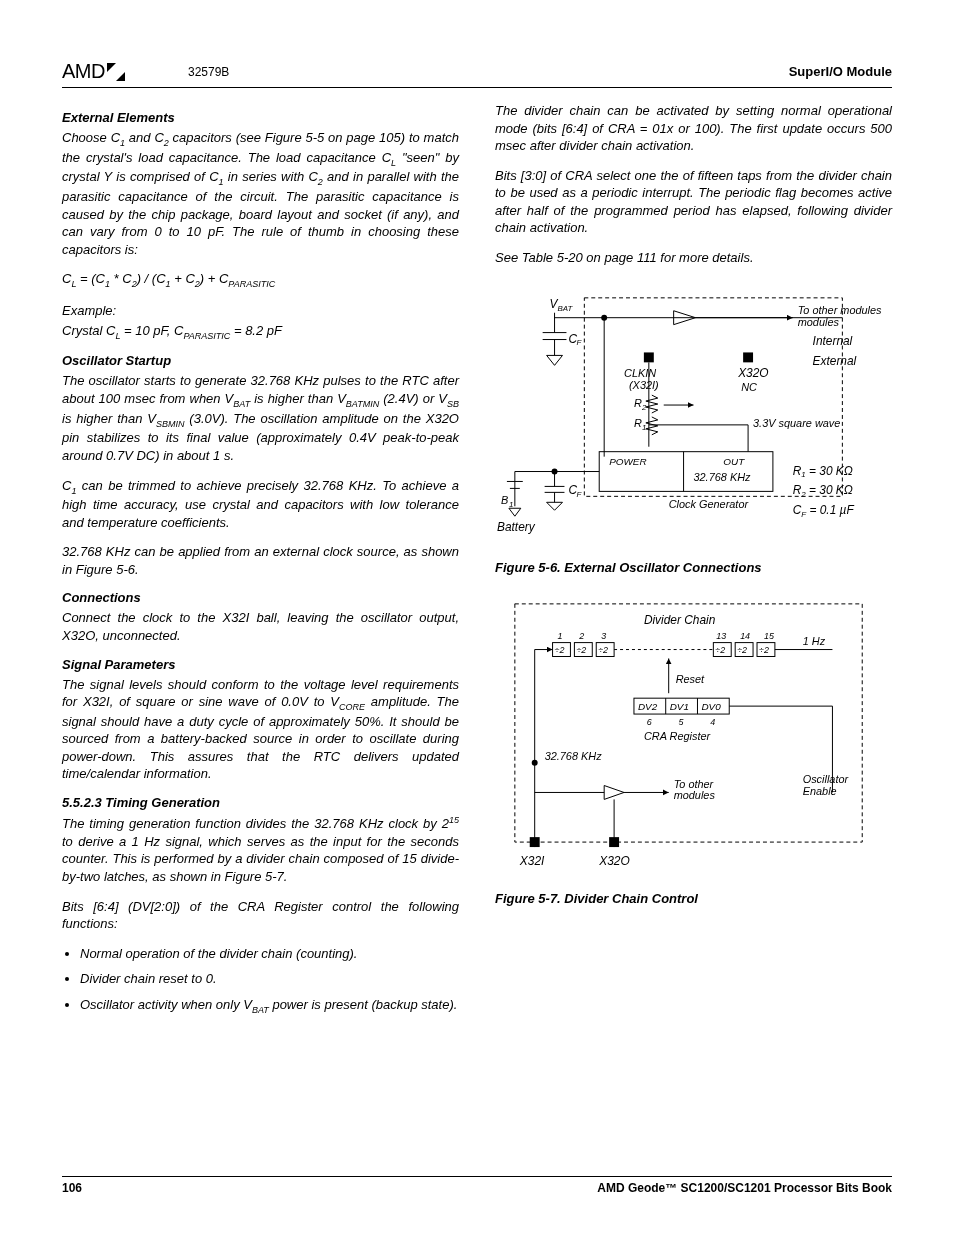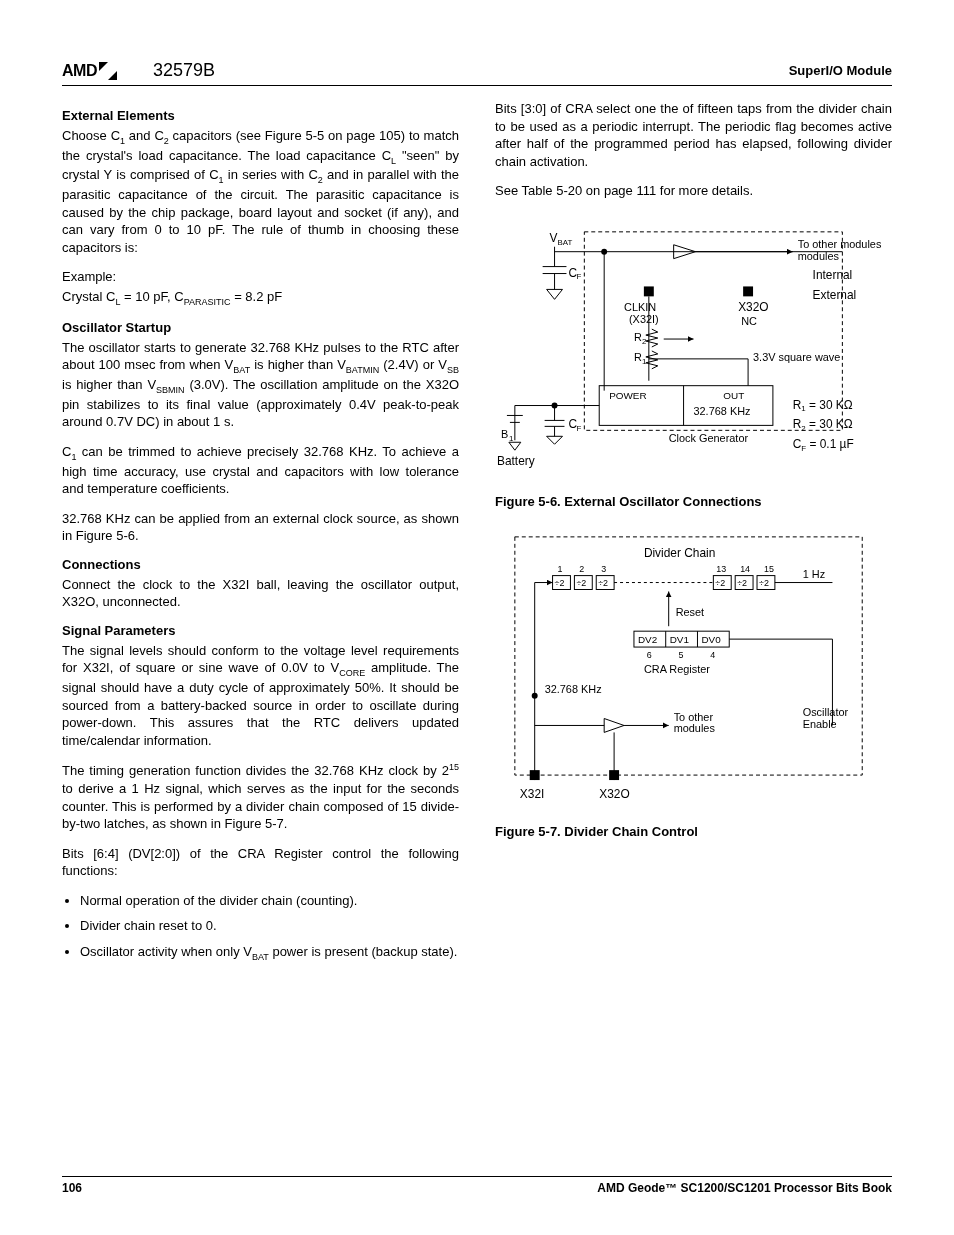--- a/index.html
+++ b/index.html
@@ -28,22 +28,22 @@
     border-bottom: 1px solid #000;
     padding-bottom: 4px;
     margin-bottom: 14px;
   }
   .header .left {
     display: flex;
     align-items: center;
     gap: 36px;
   }
   .logo {
-    font-weight: 700;
-    font-size: 16px;
+    font-weight: 400;
+    font-size: 20px;
     letter-spacing: -0.5px;
     display: inline-flex;
     align-items: center;
   }
   .logo-mark {
     display: inline-block;
     width: 18px; height: 18px;
     margin-left: 2px;
     position: relative;
   }
@@ -56,26 +56,27 @@
   .logo-mark::before{
     left:0; top:0;
     border-width: 9px 9px 0 0;
     border-color: #000 transparent transparent transparent;
   }
   .logo-mark::after{
     right:0; bottom:0;
     border-width: 0 0 9px 9px;
     border-color: transparent transparent #000 transparent;
   }
-  .docnum { font-size: 18px; }
+  .docnum { font-size: 12px; margin-left: 27px; }
   .modtitle { font-weight: 700; font-size: 13px; }
   .columns {
     display: flex;
     gap: 36px;
     flex: 1;
+    font-style: italic;
   }
   .col { width: 50%; }
   .col p { margin: 0 0 12px 0; line-height: 1.35; text-align: justify; }
   .col h4 { margin: 8px 0 4px 0; font-size: 13px; font-weight: 700; }
   .indent { margin-left: 28px; }
   ul.bul { margin: 0 0 0 18px; padding: 0; }
   ul.bul li { margin-bottom: 8px; line-height: 1.35; }
   sub { font-size: 9px; vertical-align: sub; }
   sup { font-size: 9px; vertical-align: super; }
   .figcap { text-align: center; font-weight: 700; margin: 10px 0 18px 0; }
@@ -108,20 +109,23 @@
     <span class="modtitle">SuperI/O Module</span>
   </div>
 
   <div class="columns">
 
     <div class="col">
       <h4>External Elements</h4>
       <p>
         Choose C<sub>1</sub> and C<sub>2</sub> capacitors (see Figure 5-5 on page 105) to match the crystal's load capacitance. The load capacitance C<sub>L</sub> "seen" by crystal Y is comprised of C<sub>1</sub> in series with C<sub>2</sub> and in parallel with the parasitic capacitance of the circuit. The parasitic capacitance is caused by the chip package, board layout and socket (if any), and can vary from 0 to 10 pF. The rule of thumb in choosing these capacitors is:
       </p>
+      <p class="indent">
+        C<sub>L</sub> = (C<sub>1</sub> * C<sub>2</sub>) / (C<sub>1</sub> + C<sub>2</sub>) + C<sub>PARASITIC</sub>
+      </p>
       <p style="margin-bottom:2px">Example:</p>
       <p class="indent" style="margin-bottom:12px">
         Crystal C<sub>L</sub> = 10 pF, C<sub>PARASITIC</sub> = 8.2 pF
       </p>
 
       <h4>Oscillator Startup</h4>
       <p>
         The oscillator starts to generate 32.768 KHz pulses to the RTC after about 100 msec from when V<sub>BAT</sub> is higher than V<sub>BATMIN</sub> (2.4V) or V<sub>SB</sub> is higher than V<sub>SBMIN</sub> (3.0V). The oscillation amplitude on the X32O pin stabilizes to its final value (approximately 0.4V peak-to-peak around 0.7V DC) in about 1 s.
       </p>
       <p>
@@ -131,32 +135,34 @@
       <p>32.768 KHz can be applied from an external clock source, as shown in Figure 5-6.</p>
 
       <h4>Connections</h4>
       <p>Connect the clock to the X32I ball, leaving the oscillator output, X32O, unconnected.</p>
 
       <h4>Signal Parameters</h4>
       <p>
         The signal levels should conform to the voltage level requirements for X32I, of square or sine wave of 0.0V to V<sub>CORE</sub> amplitude. The signal should have a duty cycle of approximately 50%. It should be sourced from a battery-backed source in order to oscillate during power-down. This assures that the RTC delivers updated time/calendar information.
       </p>
 
+      <h4>5.5.2.3    Timing Generation</h4>
       <p>
         The timing generation function divides the 32.768 KHz clock by 2<sup>15</sup> to derive a 1 Hz signal, which serves as the input for the seconds counter. This is performed by a divider chain composed of 15 divide-by-two latches, as shown in Figure 5-7.
       </p>
       <p>Bits [6:4] (DV[2:0]) of the CRA Register control the following functions:</p>
       <ul class="bul">
         <li>Normal operation of the divider chain (counting).</li>
         <li>Divider chain reset to 0.</li>
         <li>Oscillator activity when only V<sub>BAT</sub> power is present (backup state).</li>
       </ul>
     </div>
 
     <div class="col">
+      <p>The divider chain can be activated by setting normal operational mode (bits [6:4] of CRA = 01x or 100). The first update occurs 500 msec after divider chain activation.</p>
       <p>Bits [3:0] of CRA select one the of fifteen taps from the divider chain to be used as a periodic interrupt. The periodic flag becomes active after half of the programmed period has elapsed, following divider chain activation.</p>
       <p>See Table 5-20 on page 111 for more details.</p>
 
       <div class="fig">
         <svg viewBox="0 0 400 280" width="100%">
           <defs>
             <marker id="ah" markerWidth="8" markerHeight="8" refX="6" refY="3" orient="auto">
               <path d="M0,0 L6,3 L0,6 Z" fill="#000"></path>
             </marker>
           </defs>

